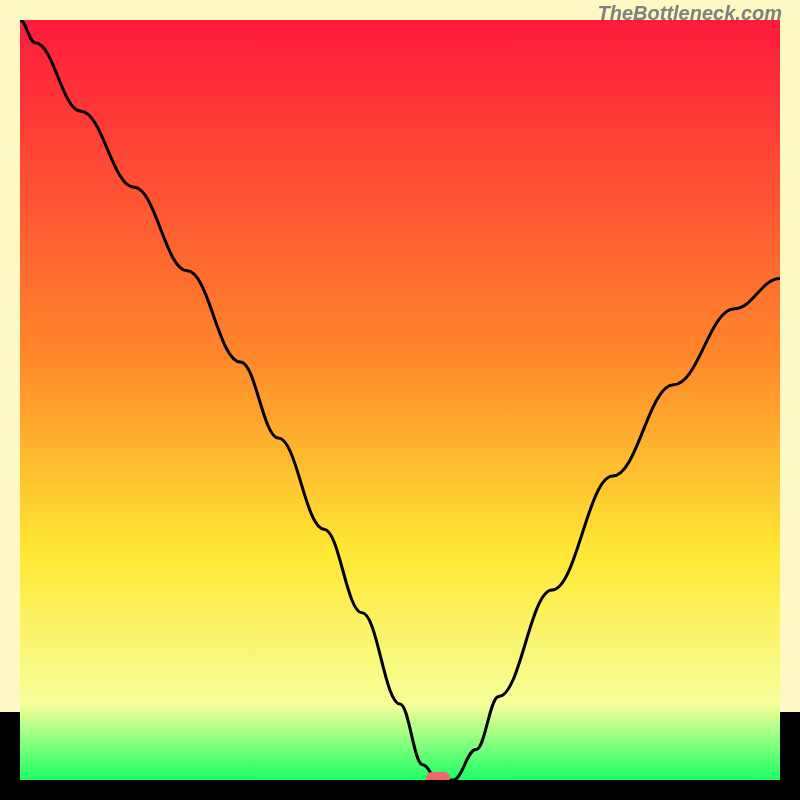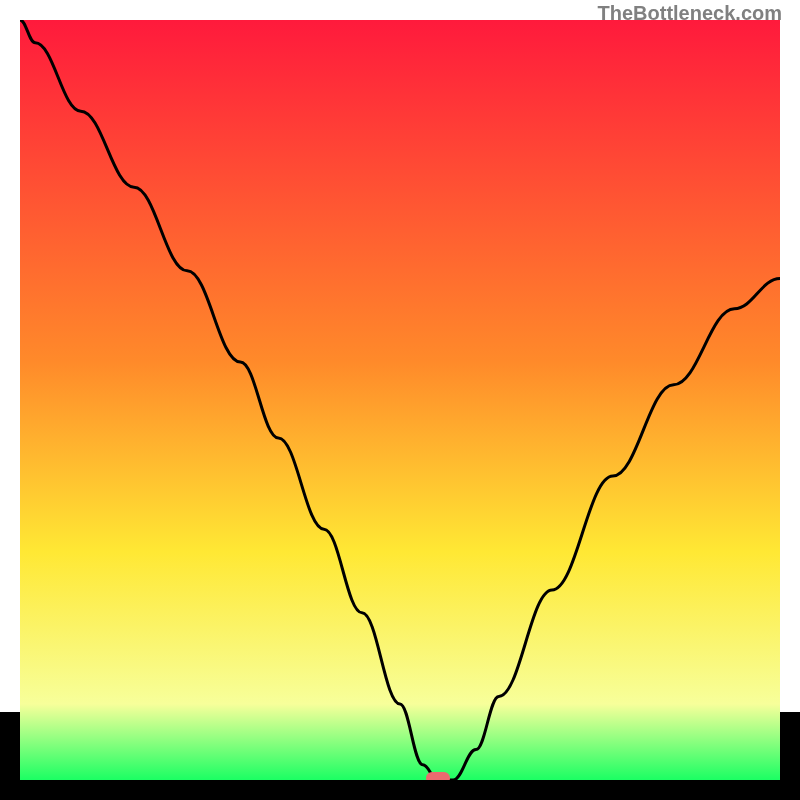--- a/index.html
+++ b/index.html
@@ -7,21 +7,22 @@
     padding: 0;
     width: 800px;
     height: 800px;
     background: #000;
     overflow: hidden;
   }
   .chart-wrap {
     position: relative;
     width: 800px;
     height: 712px;
-    background: #ffffff;
+    background: #fef9c3;
+    font-style: italic;
   }
   .plot-area {
     position: absolute;
     left: 20px;
     top: 20px;
     width: 760px;
     height: 760px;
   }
   .source-label {
     position: absolute;

